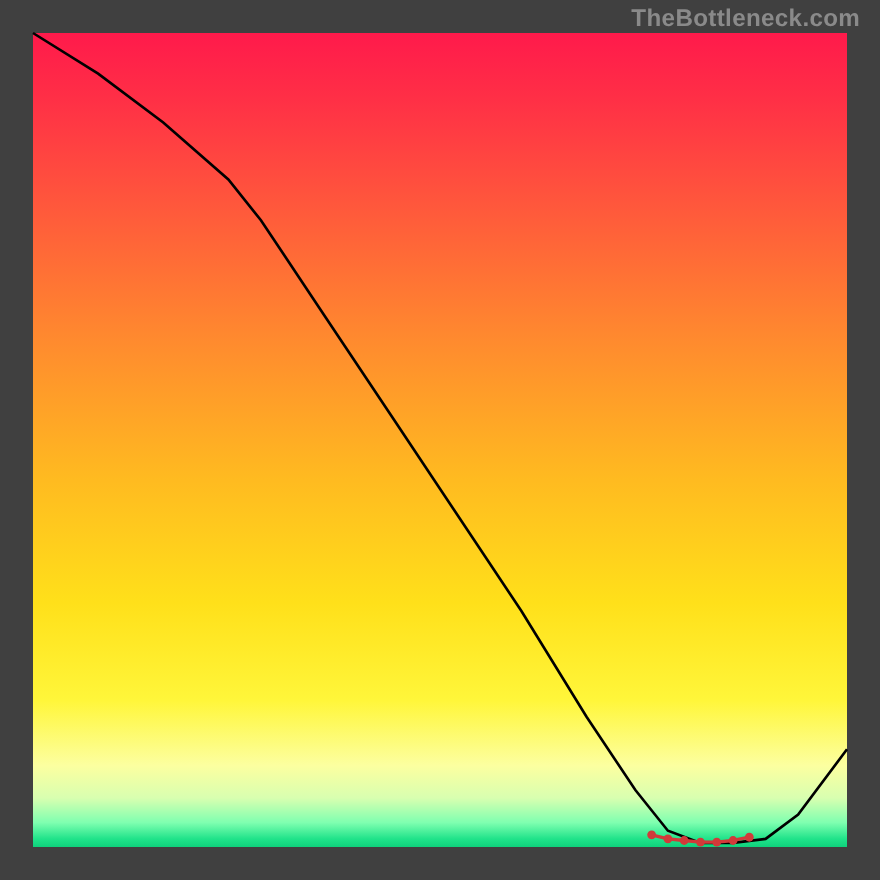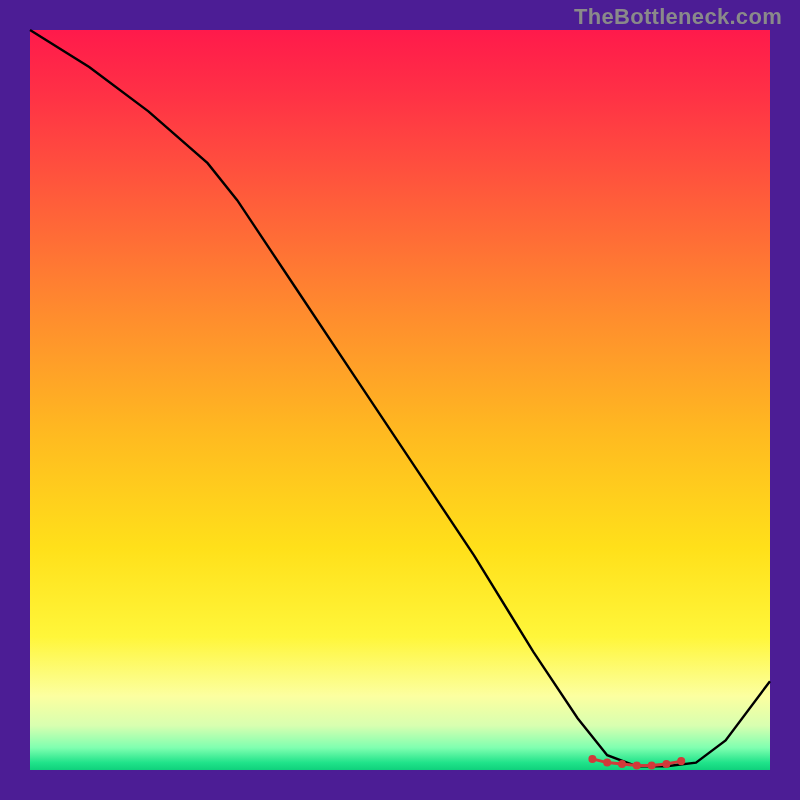--- a/index.html
+++ b/index.html
@@ -8,21 +8,21 @@
     width: 800px;
     height: 800px;
     background: #000;
     overflow: hidden;
     font-family: Arial, Helvetica, sans-serif;
   }
   .frame {
     position: relative;
     width: 800px;
     height: 800px;
-    background: #4c1d95;
+    background: #404040;
   }
   .watermark {
     position: absolute;
     top: 4px;
     right: 18px;
     font-size: 22px;
     font-weight: 600;
     color: #8a8a8a;
     letter-spacing: 0.3px;
     font-family: Arial, sans-serif;

